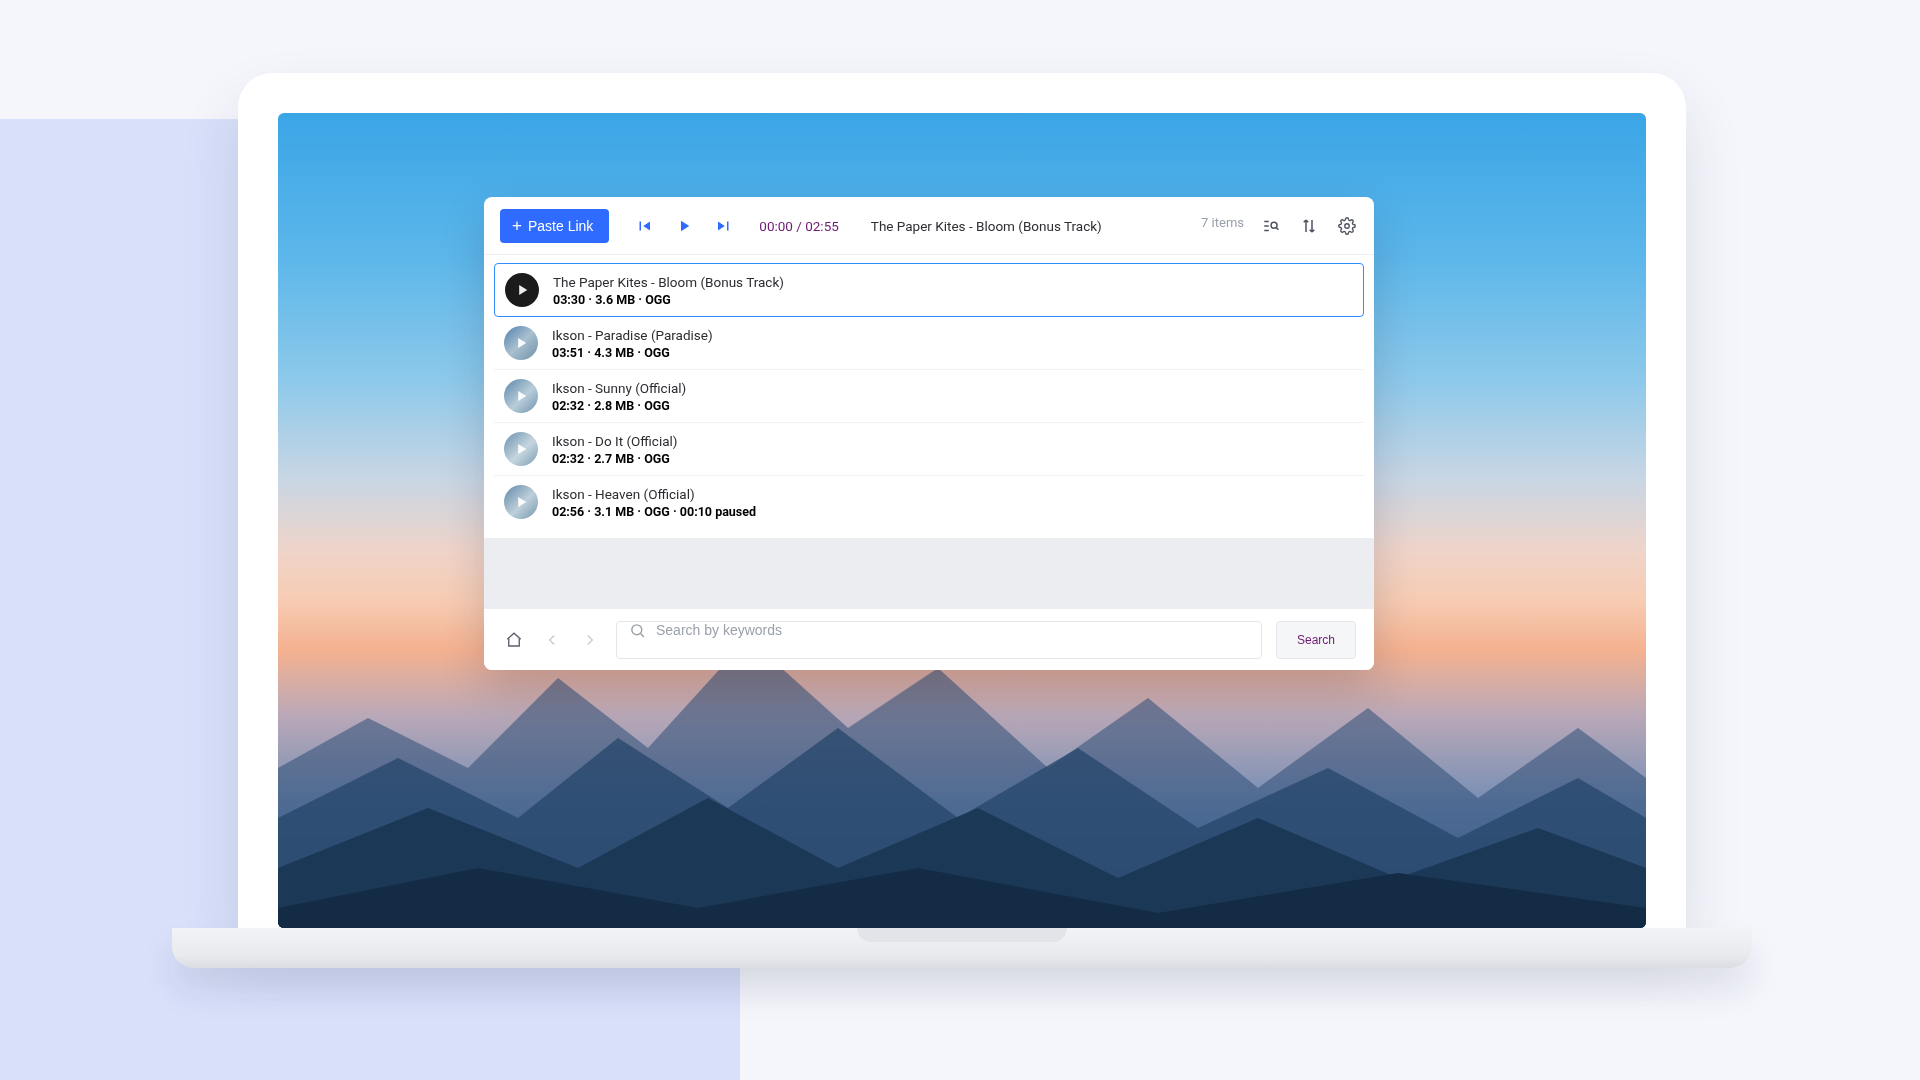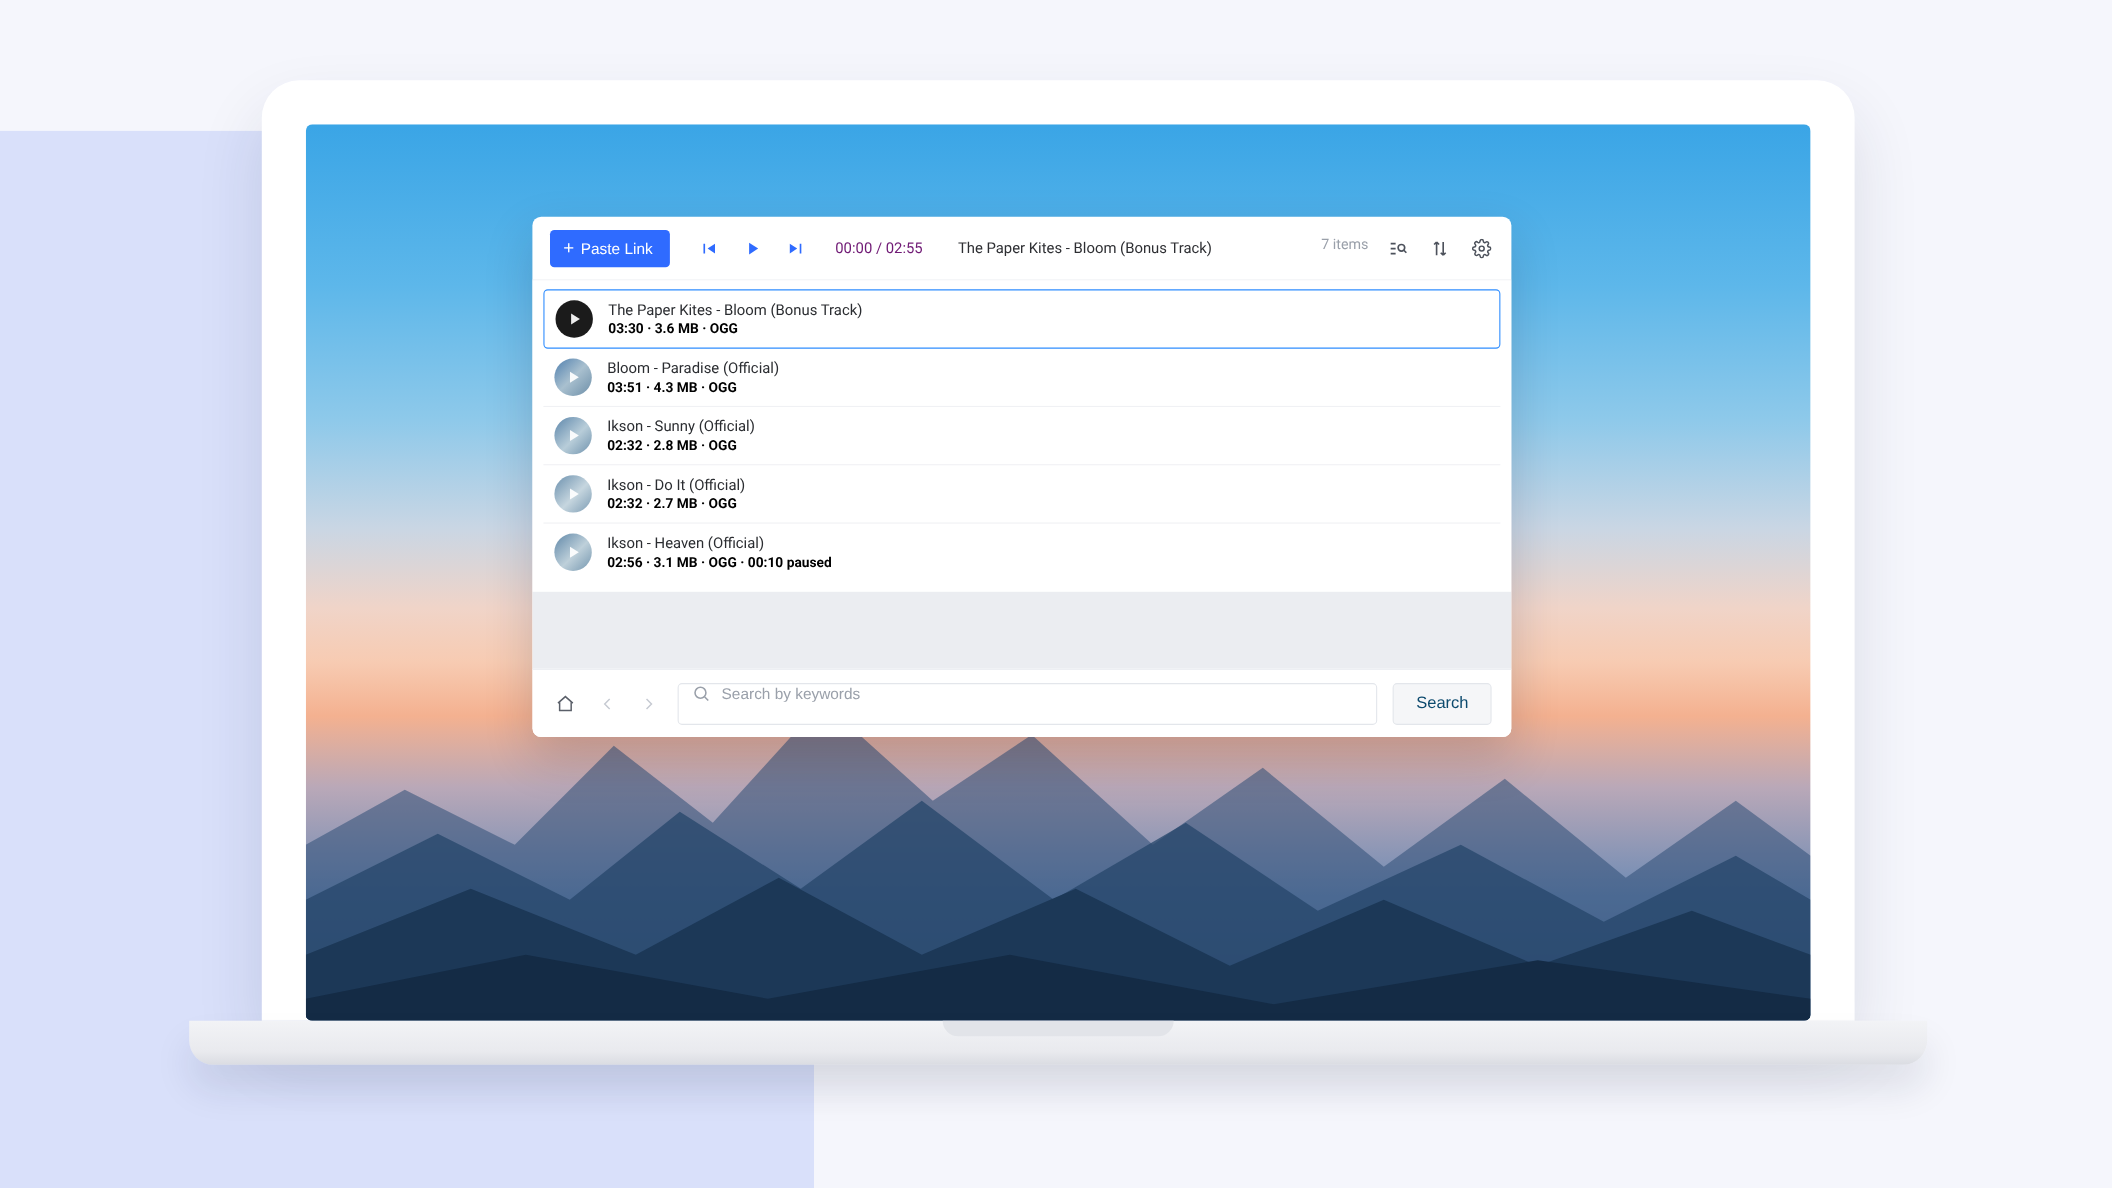--- a/index.html
+++ b/index.html
@@ -142,22 +142,22 @@
   padding:0 12px; color:#9aa0aa;
 }
 .search-wrap input {
   flex:1; border:none; outline:none; font-size:14px; color:#333;
   background:transparent;
 }
 .search-wrap input::placeholder { color:#9aa0aa; }
 .search-btn {
   height:38px; padding:0 20px;
   border:1px solid #e3e6eb; border-radius:4px;
-  background:#f5f6f8; color:#0c4a6e;
-  font-size:15px; cursor:pointer;
+  background:#f5f6f8; color:#701a75;
+  font-size:12px; cursor:pointer;
 }
 
 
 .laptop-base {
   position:relative;
   width:1580px; height:40px;
   margin-left:-66px;
   background:linear-gradient(to bottom,#f2f3f6 0%,#e9eaee 70%,#dadce2 100%);
   border-radius:0 0 22px 22px;
   box-shadow: 0 22px 34px rgba(20,30,60,.10);
@@ -248,21 +248,21 @@
               <div class="row active">
                 <div class="thumb dark"></div>
                 <div class="meta">
                   <div class="title">The Paper Kites - Bloom (Bonus Track)</div>
                   <div class="sub">03:30 · 3.6 MB · OGG</div>
                 </div>
               </div>
               <div class="row">
                 <div class="thumb photo1"></div>
                 <div class="meta">
-                  <div class="title">Bloom - Paradise (Official)</div>
+                  <div class="title">Ikson - Paradise (Paradise)</div>
                   <div class="sub">03:51 · 4.3 MB · OGG</div>
                 </div>
               </div>
               <div class="row">
                 <div class="thumb photo3"></div>
                 <div class="meta">
                   <div class="title">Ikson - Sunny (Official)</div>
                   <div class="sub">02:32 · 2.8 MB · OGG</div>
                 </div>
               </div>

